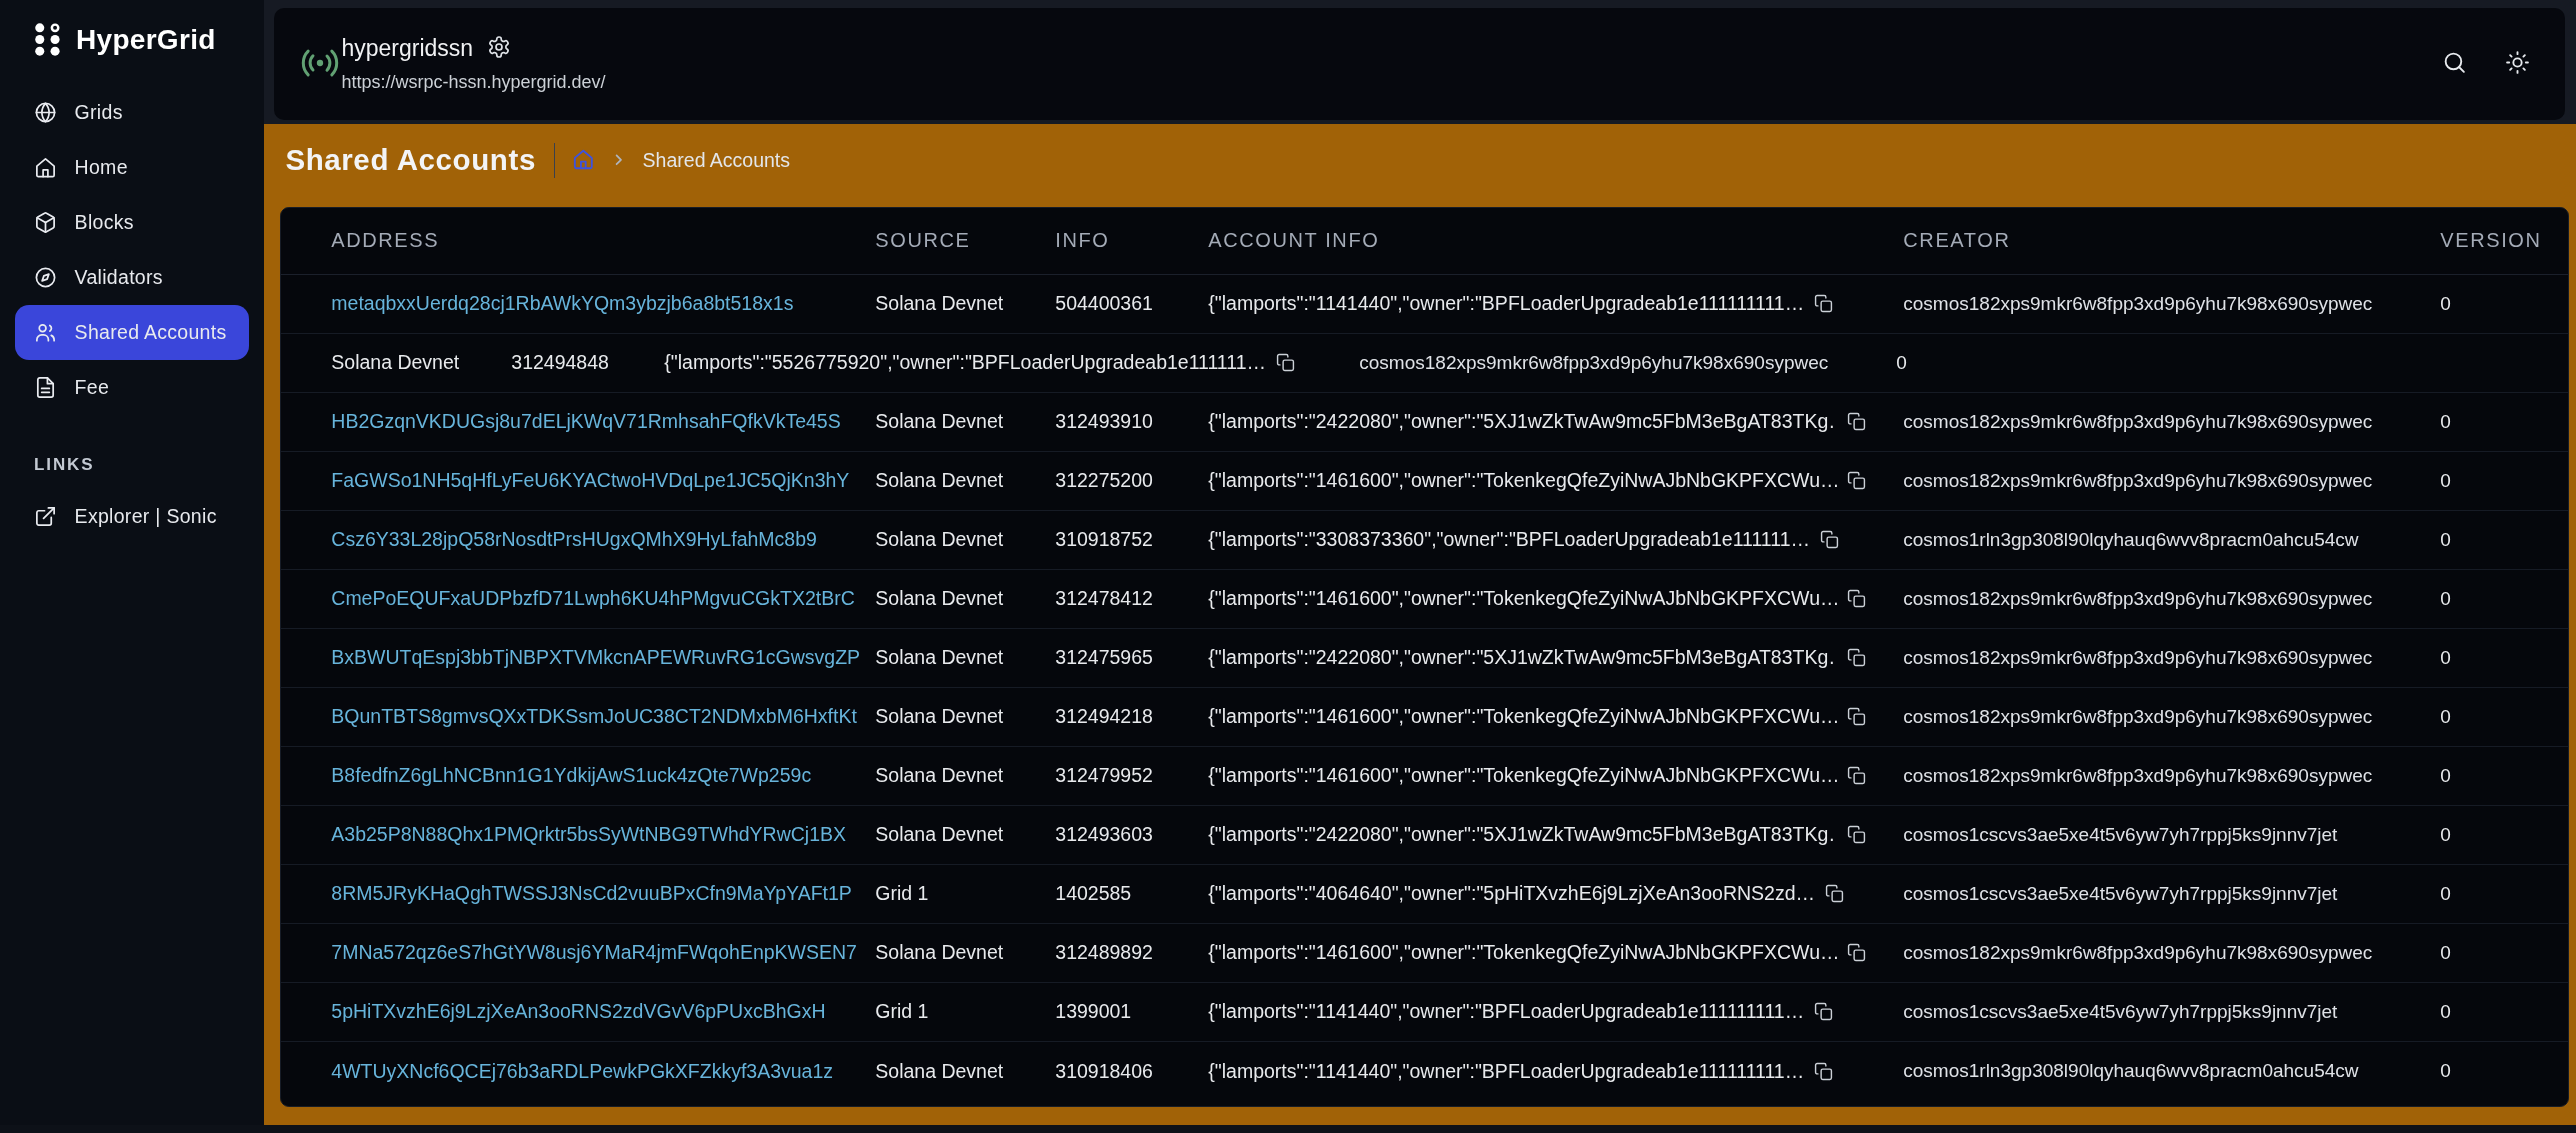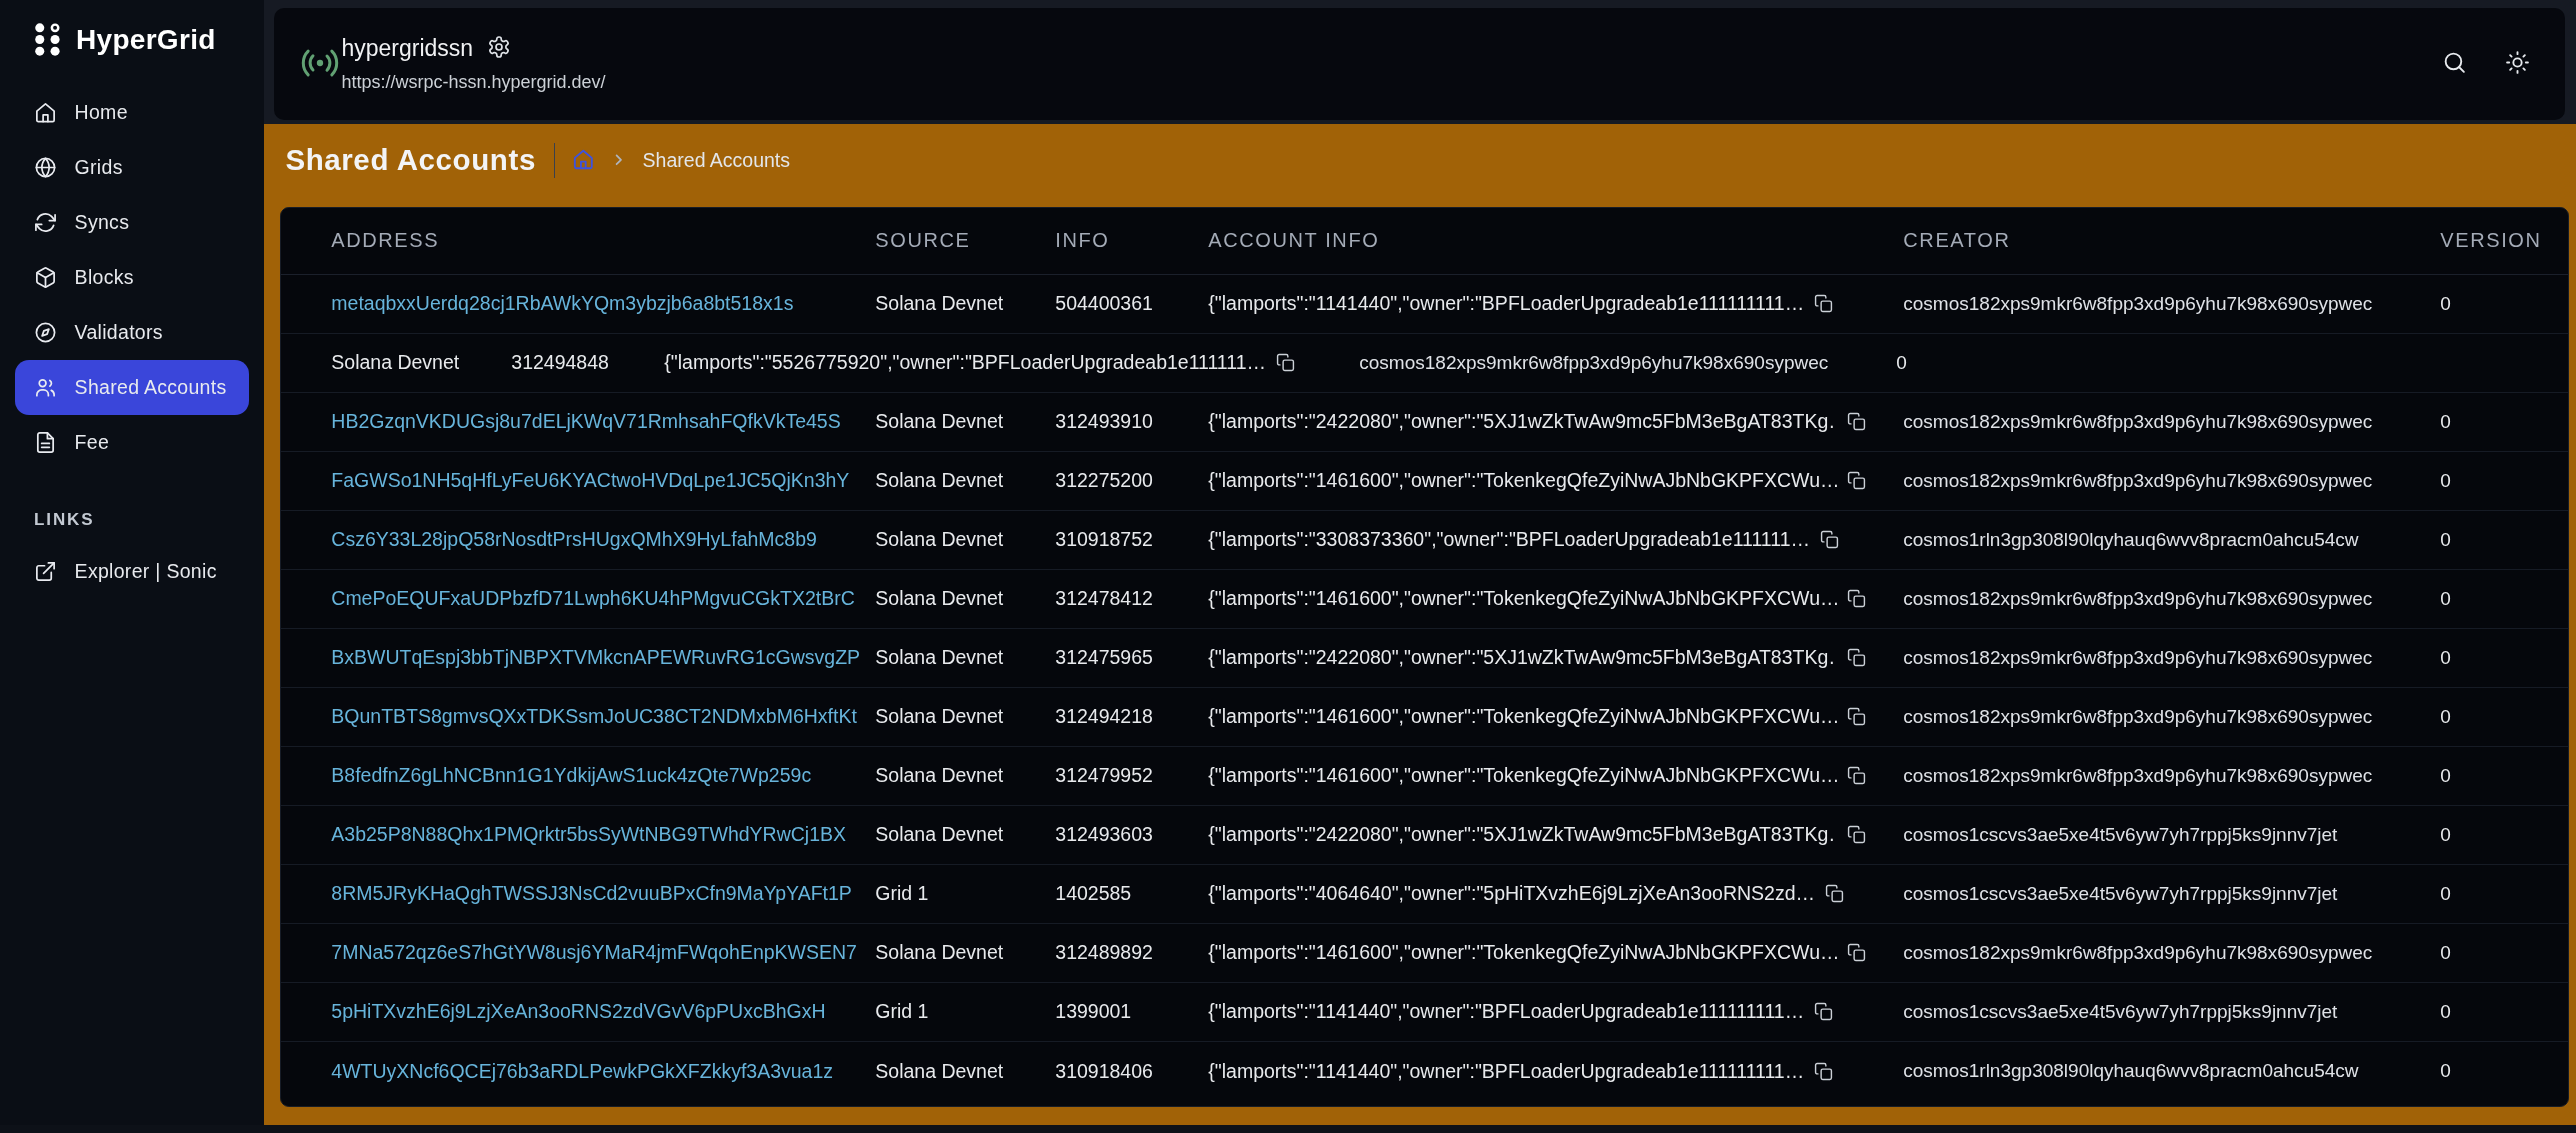--- a/index.html
+++ b/index.html
@@ -78,41 +78,32 @@
         <circle cx="16.5" cy="5" r="2.2" fill="none" stroke="#fff" stroke-width="1.7"></circle>
         <circle cx="16.5" cy="13" r="3.1" fill="#fff"></circle>
         <circle cx="16.5" cy="21" r="3.1" fill="#fff"></circle>
       </svg>
       <span class="logo-text">HyperGrid</span>
     </div>
 
     <nav class="nav">
       <div class="nav-item">
         <svg viewBox="0 0 24 24">
-            <path d="M3 10.5 12 3l9 7.5V20a1.5 1.5 0 0 1-1.5 1.5h-15A1.5 1.5 0 0 1 3 20z"></path>
-            <path d="M9.5 21.5v-7h5v7"></path>
-          </svg>
-        <span>Home</span>
-      </div>
-      <div class="nav-item">
-        <svg viewBox="0 0 24 24">
             <circle cx="12" cy="12" r="9.5"></circle>
             <path d="M2.5 12h19"></path>
             <path d="M12 2.5a14.5 14.5 0 0 1 3.8 9.5 14.5 14.5 0 0 1-3.8 9.5 14.5 14.5 0 0 1-3.8-9.5A14.5 14.5 0 0 1 12 2.5z"></path>
           </svg>
         <span>Grids</span>
       </div>
       <div class="nav-item">
         <svg viewBox="0 0 24 24">
-            <path d="M22 4v6h-6"></path>
-            <path d="M2 20v-6h6"></path>
-            <path d="M3.5 9a9 9 0 0 1 14.8-3.4L22 10"></path>
-            <path d="M2 14l3.7 4.4A9 9 0 0 0 20.5 15"></path>
-          </svg>
-        <span>Syncs</span>
+            <path d="M3 10.5 12 3l9 7.5V20a1.5 1.5 0 0 1-1.5 1.5h-15A1.5 1.5 0 0 1 3 20z"></path>
+            <path d="M9.5 21.5v-7h5v7"></path>
+          </svg>
+        <span>Home</span>
       </div>
       <div class="nav-item">
         <svg viewBox="0 0 24 24">
             <path d="M21 16V8a2 2 0 0 0-1-1.73l-7-4a2 2 0 0 0-2 0l-7 4A2 2 0 0 0 3 8v8a2 2 0 0 0 1 1.73l7 4a2 2 0 0 0 2 0l7-4A2 2 0 0 0 21 16z"></path>
             <path d="M3.3 7 12 12l8.7-5"></path>
             <path d="M12 22V12"></path>
           </svg>
         <span>Blocks</span>
       </div>
       <div class="nav-item">

